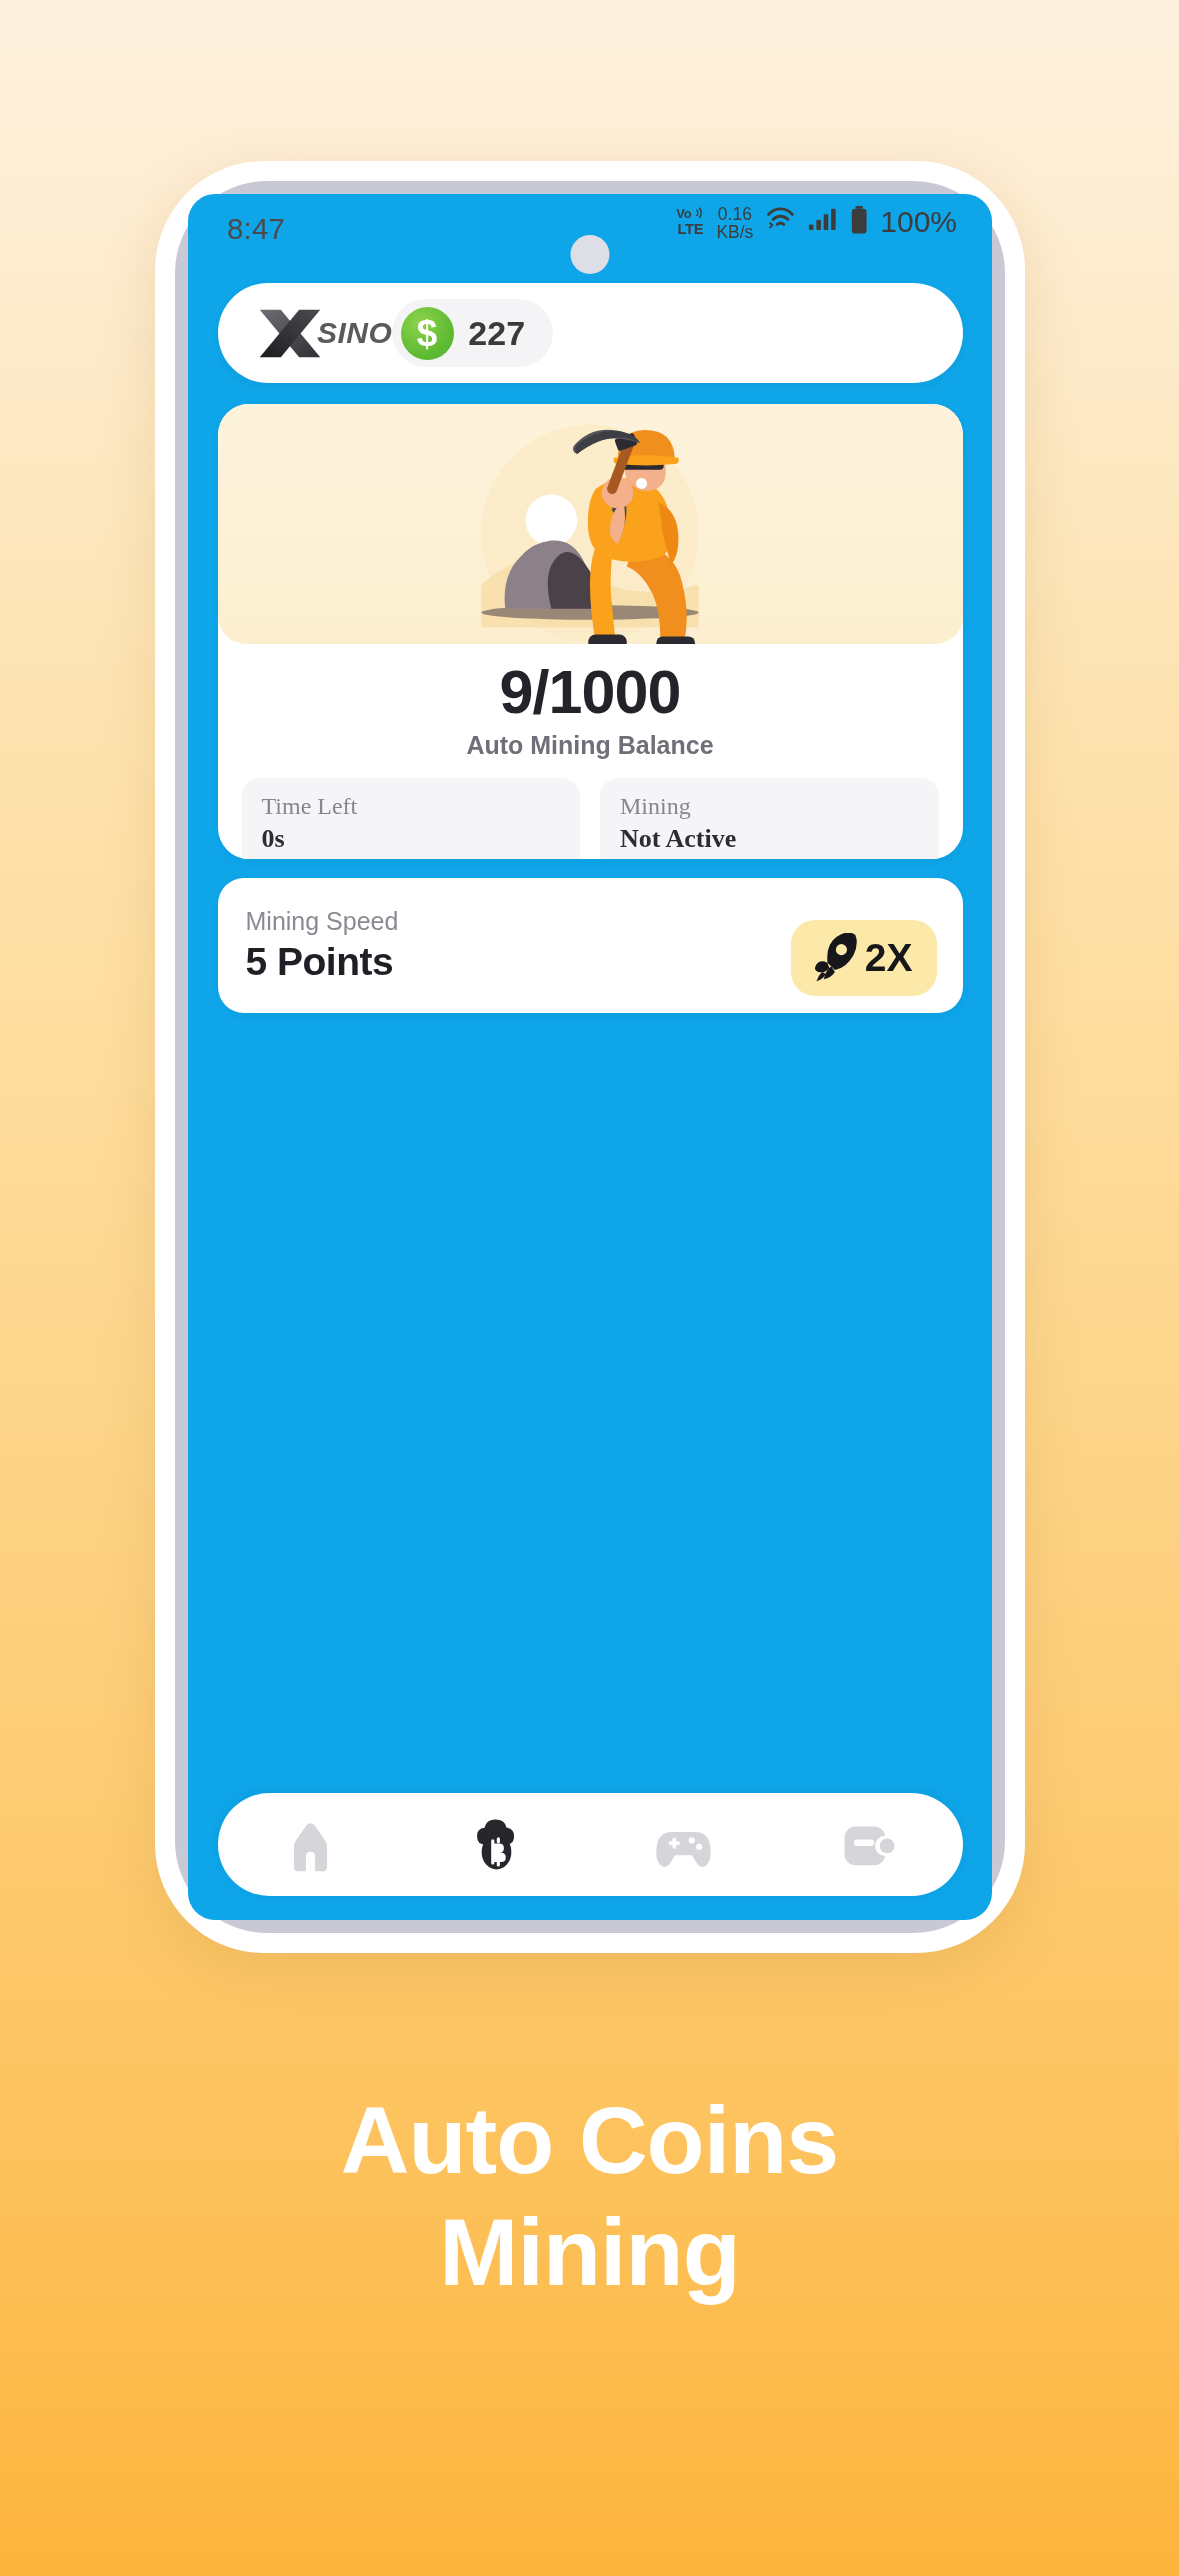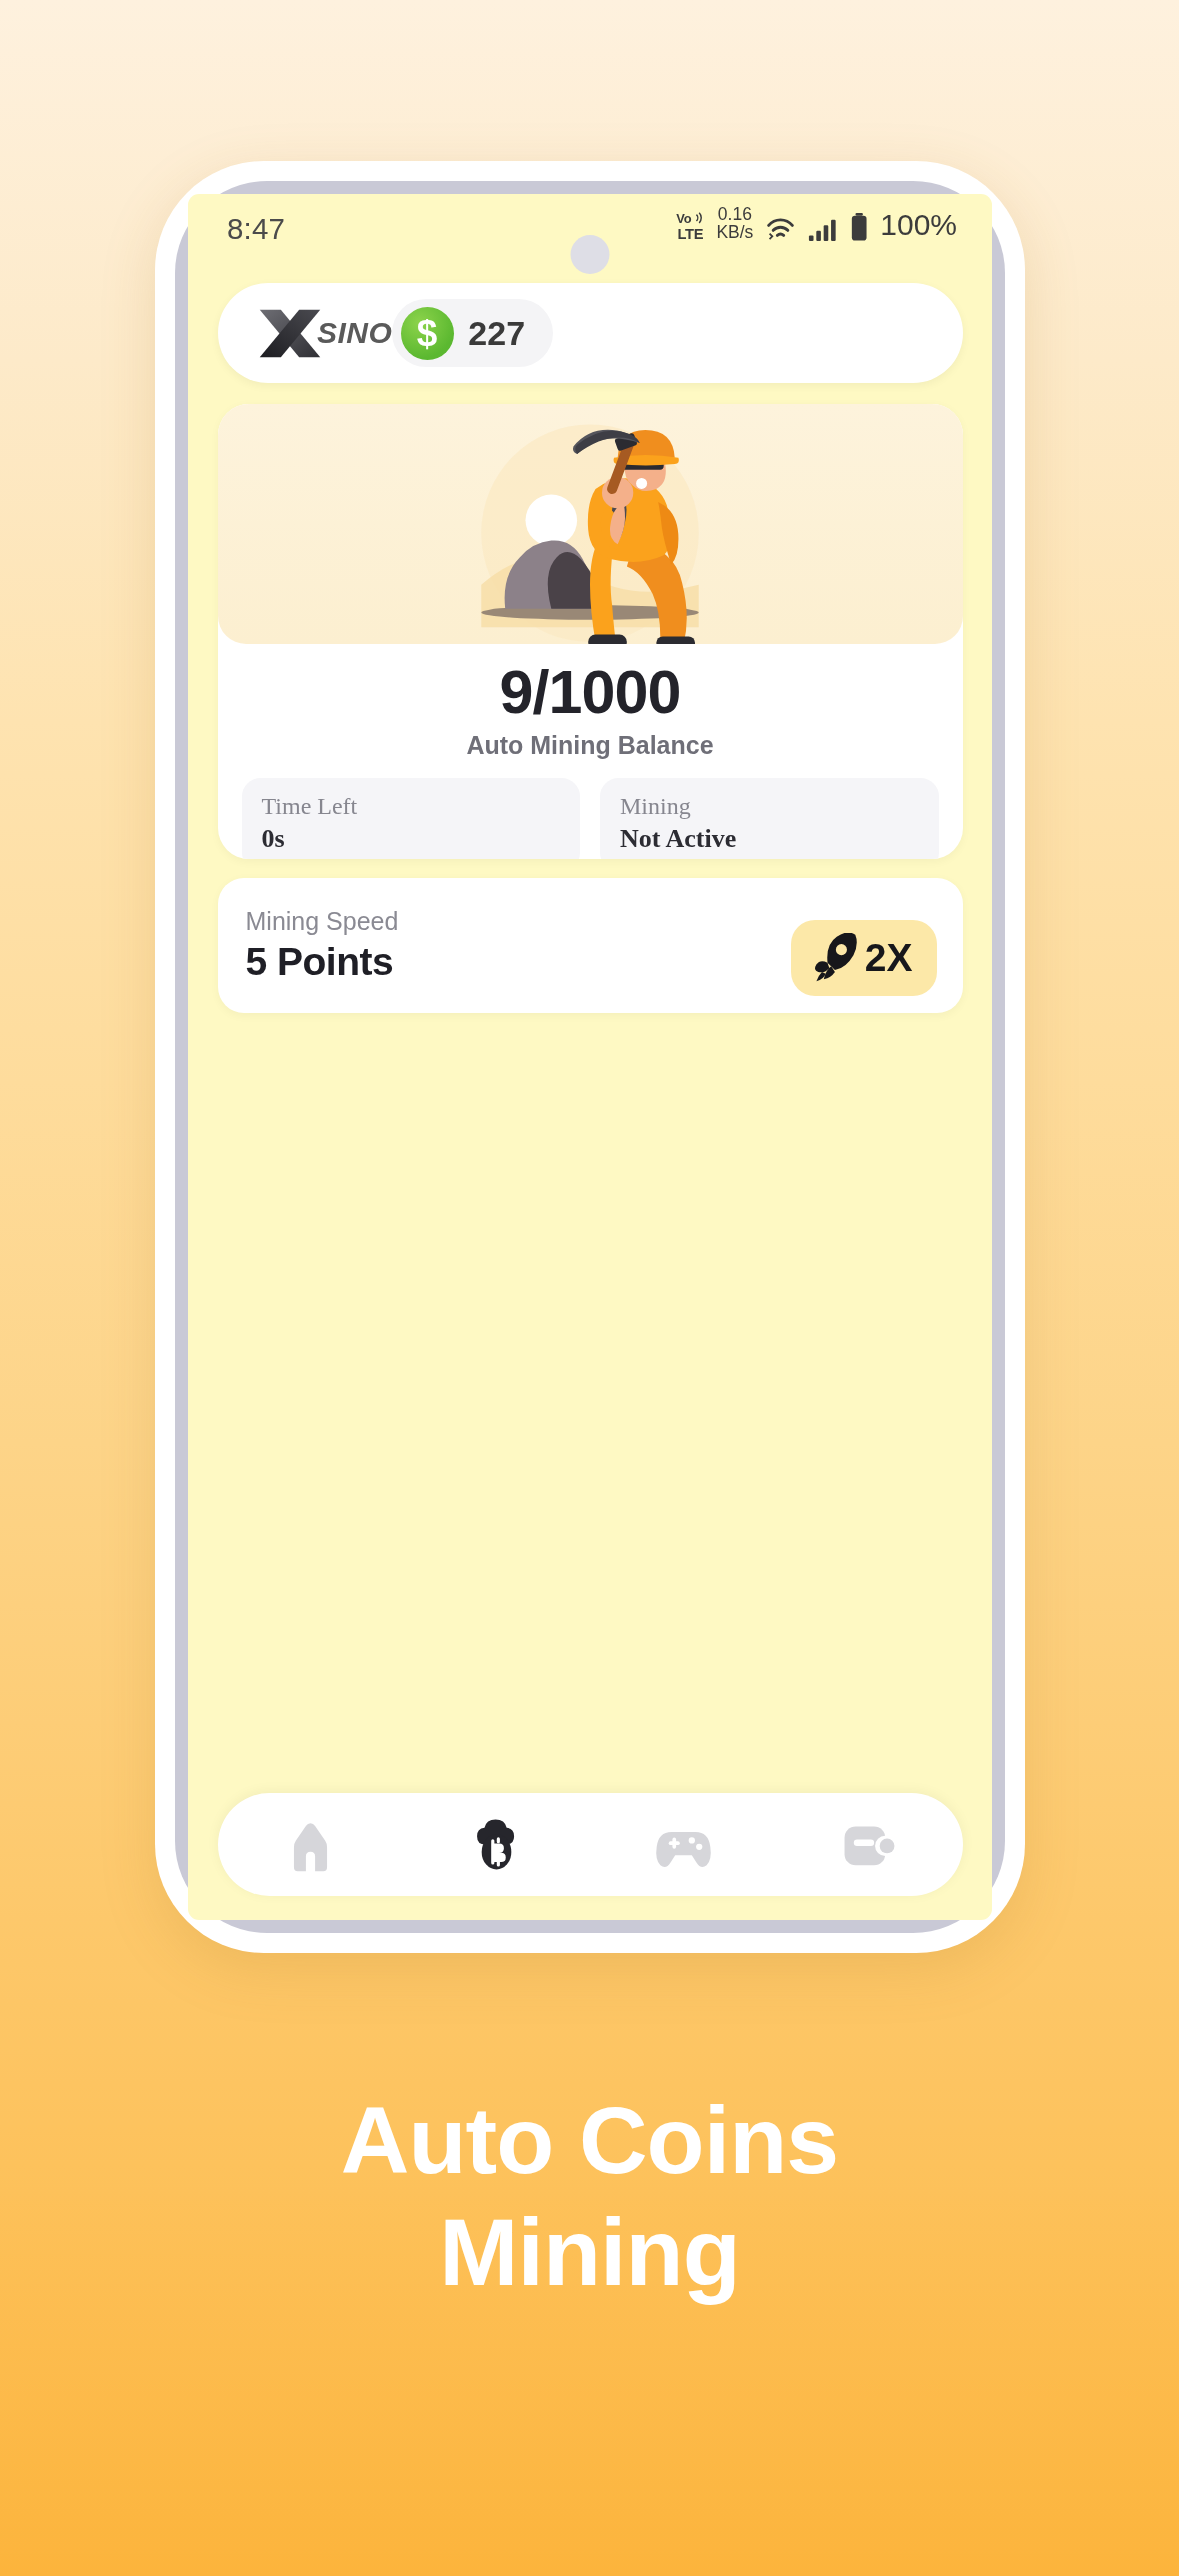--- a/index.html
+++ b/index.html
@@ -15,27 +15,27 @@
   .phone-outer{
     position:absolute; inset:0; border-radius:109px; background:#FFFFFF;
     box-shadow:0 16.6px 55px rgba(170,120,40,.18);
   }
   .phone-ring{
     position:absolute; left:20px; top:20px; right:20px; bottom:20px;
     border-radius:92px; background:#C9C9D6;
   }
   .phone-screen{
     position:absolute; left:33px; top:33px; right:33px; bottom:33px;
-    border-radius:11px; background:#fef9c3; overflow:hidden;
+    border-radius:27px; background:#0ea5e9; overflow:hidden;
   }
 
   
   .statusbar{ position:absolute; left:0; top:0; width:100%; height:72px; }
   .sb-clock{ position:absolute; left:39px; top:17.5px; font-size:29.5px; color:#4B4B4B; letter-spacing:0.2px; }
-  .sb-right{ position:absolute; right:35px; top:11px; display:flex; align-items:flex-end; gap:12px; }
+  .sb-right{ position:absolute; right:35px; top:11px; display:flex; align-items:flex-start; gap:12px; }
   .volte{ display:flex; flex-direction:column; align-items:center; line-height:1.0; }
   .volte span{ font-size:14.7px; font-weight:bold; color:#3C3C3C; letter-spacing:-0.3px;}
   .kbs{ display:flex; flex-direction:column; align-items:center; line-height:1.05; }
   .kbs span{ font-size:17.5px; color:#3C3C3C; }
   .notch{
     position:absolute; left:50%; transform:translateX(-50%); top:41px;
     width:39px; height:39px; border-radius:50%; background:#DEDEE6;
   }
 
   

